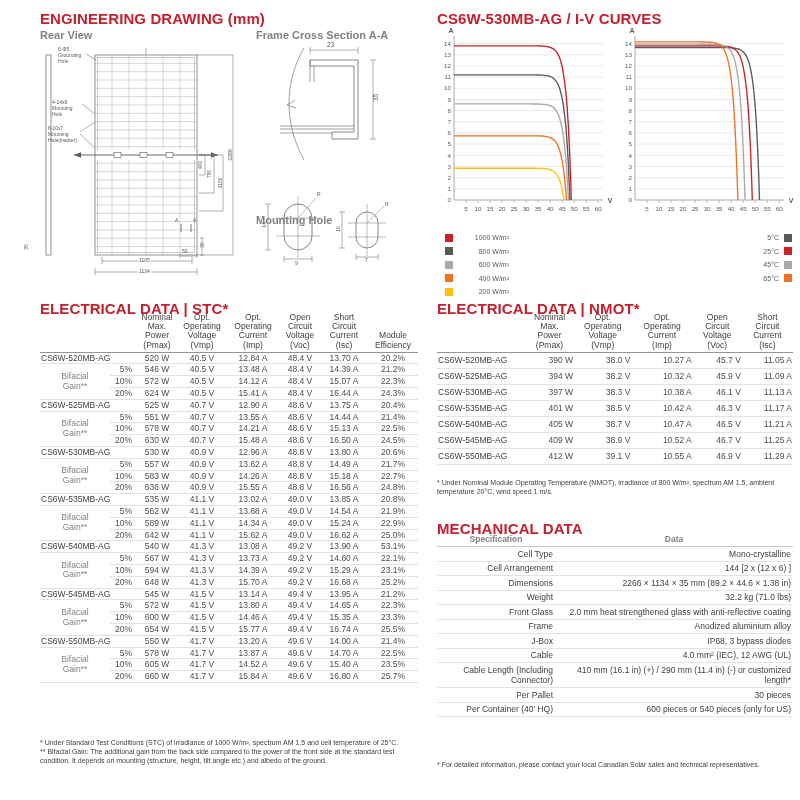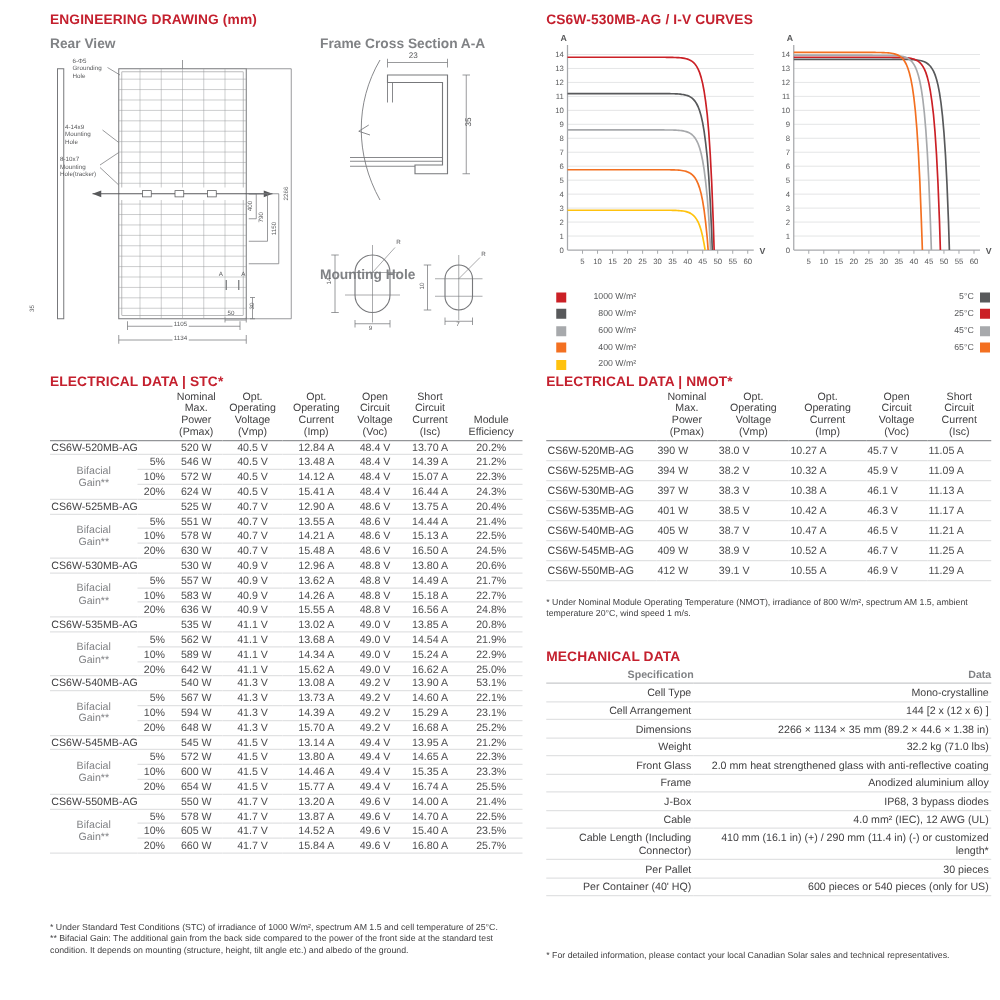--- a/index.html
+++ b/index.html
@@ -1,44 +1,44 @@
 <!DOCTYPE html>
 <html><head>
 <meta charset="utf-8">
 <style>
   html,body{margin:0;padding:0;background:#fff;}
   #page{position:relative;width:800px;height:800px;background:#fff;overflow:hidden;
         font-family:"Liberation Sans",sans-serif;color:#414042;}
   .abs{position:absolute;}
-  .sec-title{font-size:11px;font-weight:bold;color:#c4202e;letter-spacing:.1px;}
+  .sec-title{font-size:15px;font-weight:bold;color:#c4202e;letter-spacing:.1px;}
   .sub-title{font-size:11px;font-weight:bold;color:#808285;}
   .dim{font-size:5px;color:#58595b;line-height:1.15;white-space:pre-line;}
   .dim.bg{background:#fff;padding:0 1px;}
   .rot{transform:rotate(-90deg);transform-origin:center;}
   .dim7{font-size:6.5px;color:#58595b;}
   table{border-collapse:collapse;table-layout:fixed;}
   
   .stc{width:378px;}
   .stc th{font-size:8.5px;font-weight:normal;color:#414042;text-align:center;vertical-align:bottom;
           white-space:pre-line;line-height:1.08;padding:0 0 2px 0;border-bottom:1px solid #939598;}
   .stc td{font-size:8.5px;color:#4d4d4f;text-align:center;padding:0 1px;line-height:10.8px;
           border-bottom:1px solid #e1e2e3;overflow:hidden;white-space:nowrap;}
   .stc td.model{text-align:left;color:#414042;}
   .stc td.pct{text-align:right;padding-right:4px;}
   .stc td.bifacial{color:#808285;white-space:pre-line;line-height:1.15;}
   
   .nmot{width:356px;}
   .nmot th{font-size:8.5px;font-weight:normal;color:#414042;text-align:center;vertical-align:bottom;
            white-space:pre-line;line-height:1.08;padding:0 0 2px 0;border-bottom:1px solid #939598;}
-  .nmot td{font-size:8.5px;color:#4d4d4f;text-align:left;padding:0 1px;line-height:15px;
+  .nmot td{font-size:8.5px;color:#4d4d4f;text-align:right;padding:0 1px;line-height:15px;
            border-bottom:1px solid #e1e2e3;white-space:nowrap;}
   .nmot td.model{text-align:left;color:#414042;}
   
   .mech{width:356px;}
-  .mech th{font-size:8.5px;font-weight:bold;color:#808285;text-align:right;padding:0 0 2px 0;
+  .mech th{font-size:8.5px;font-weight:bold;color:#808285;text-align:center;padding:0 0 2px 0;
            border-bottom:1px solid #c8c9cb;}
   .mech td{font-size:8.5px;color:#414042;text-align:right;vertical-align:top;padding:1.5px 2px 1.5px 0;
            line-height:10.5px;border-bottom:1px solid #e1e2e3;}
   .fn{font-size:7px;color:#414042;line-height:1.3;}
   
   .legend .legend-item{display:flex;align-items:center;gap:6px;height:13.5px;}
   .legend .legend-item.right{justify-content:flex-end;gap:5px;}
   .legend .sq{display:inline-block;width:8px;height:8px;flex:0 0 8px;}
   .legend .lbl{font-size:7px;color:#58595b;}
   .legend.num-align .lbl{width:50px;text-align:right;}

